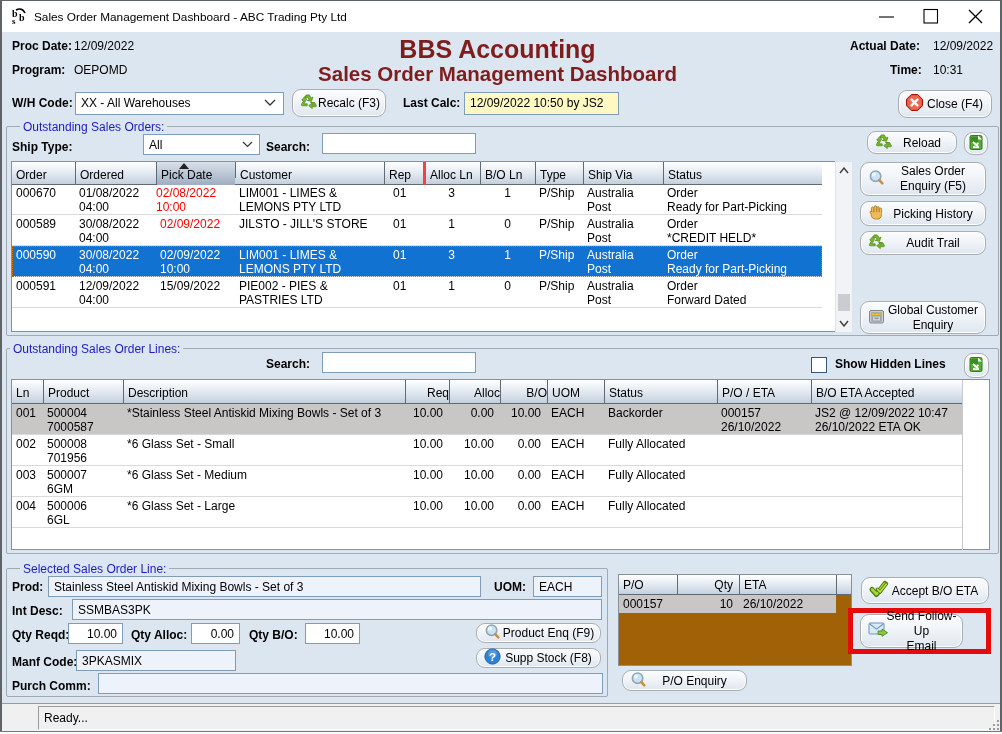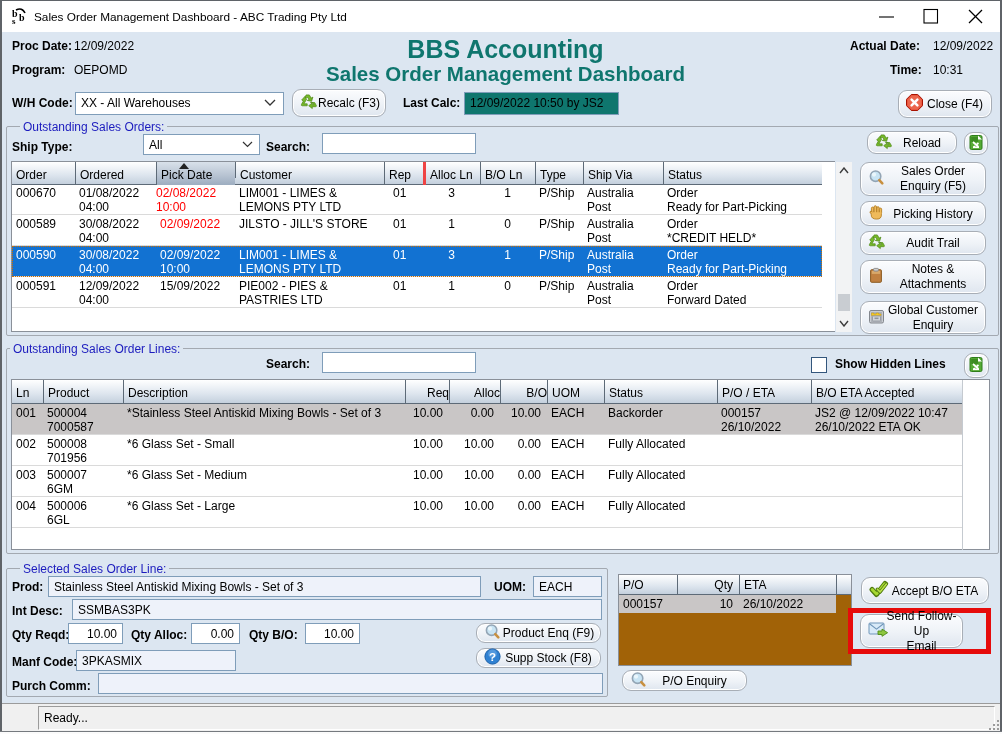--- a/index.html
+++ b/index.html
@@ -3,21 +3,21 @@
 <meta charset="utf-8">
 <style>
 * { margin:0; padding:0; box-sizing:border-box; }
 html,body { width:1002px; height:734px; overflow:hidden; }
 body { font-family:"Liberation Sans", sans-serif; font-size:12px; color:#000; }
 .abs { position:absolute; }
 #win { position:relative; width:1002px; height:734px; background:#dce6f1; border-left:2px solid #5f6368; border-right:2px solid #5f6368; border-top:1px solid #5f6368; }
 #titlebar { position:absolute; left:0; top:0; width:998px; height:31px; background:#ffffff; }
 #title-text { position:absolute; left:32px; top:9px; font-size:11.8px; }
 .b { font-weight:bold; }
-.navy { color:#0f766e;margin-left:8px; }
+.navy { color:#7f1d1d; }
 .grpbox { position:absolute; border:1px solid #a3a9b1; border-radius:2px; }
 .grplabel { position:absolute; color:#1c1cbe; background:#dce6f1; padding:0 3px; font-size:12px; }
 .field { position:absolute; background:#eef2fa; border:1px solid #7f9db9; font-size:12px; padding:3px 5px 0; overflow:hidden; white-space:nowrap; }
 .field.white { background:#ffffff; }
 .field.num { text-align:right; }
 .btn { position:absolute; background:linear-gradient(#fbfcfe,#eef2f7 55%,#dfe6ef); border:1px solid #a8aeb6; box-shadow:inset 0 0 0 1px #fff; border-radius:9px; text-align:center; font-size:12px; }
 .btn .ic { position:absolute; left:7px; top:50%; transform:translateY(-50%); }
 .btn .tx { position:absolute; left:22px; right:2px; top:50%; transform:translateY(-50%); line-height:15px; }
 .cell { position:absolute; padding:2px 0 0 4px; line-height:14px; overflow:hidden; }
 </style>
@@ -61,21 +61,21 @@
       <span class="ic"><svg width="17" height="17" viewBox="0 0 17 17">
           <g fill="#76b82a" stroke="#4c8712" stroke-width="0.7" stroke-linejoin="round">
             <path d="M6.1 1.9 L9.3 1.9 L11.2 5.1 L12.9 4.1 L11.6 8.3 L7.3 7.5 L9.0 6.5 L7.9 4.6 L5.0 4.6 Z"></path>
             <path d="M4.3 3.4 L6.0 6.3 L3.3 10.8 L6.6 10.8 L6.6 12.8 L1.4 12.8 Q0.3 12.6 0.9 11.3 L2.8 8.0 L1.1 7.0 Z" transform="translate(0.6 0)"></path>
             <path d="M10.4 9.4 L14.7 9.6 L16.3 12.4 Q16.8 13.6 15.5 13.7 L12.3 13.7 L12.3 15.6 L8.7 12.7 L12.3 9.9 L12.3 11.7 L14.0 11.7 L12.5 9.4 Z"></path>
           </g>
         </svg></span>
       <span class="tx">Recalc (F3)</span>
     </div>
   <div class="abs b" style="left:401px;top:95px">Last Calc:</div>
-  <div class="field" style="left:462px;top:91px;width:155px;height:23px;background:#0f766e">12/09/2022 10:50 by JS2</div>
+  <div class="field" style="left:462px;top:91px;width:155px;height:23px;background:#fef9c3">12/09/2022 10:50 by JS2</div>
   <div class="btn" style="left:896px;top:89px;width:94px;height:28px">
       <span class="ic"><svg width="17" height="17" viewBox="0 0 17 17">
           <polygon points="5.3,0.5 11.7,0.5 16.5,5.3 16.5,11.7 11.7,16.5 5.3,16.5 0.5,11.7 0.5,5.3" fill="#e8523a" stroke="#a81200" stroke-width="1"></polygon>
           <polygon points="5.8,1.8 11.2,1.8 15.2,5.8 15.2,11.2 11.2,15.2 5.8,15.2 1.8,11.2 1.8,5.8" fill="#ed7257" opacity="0.65"></polygon>
           <path d="M5.6 5.6 L11.4 11.4 M11.4 5.6 L5.6 11.4" stroke="#fff" stroke-width="2.5" stroke-linecap="round"></path>
         </svg></span>
       <span class="tx">Close (F4)</span>
     </div>
 
   <div class="grpbox" style="left:4px;top:125px;width:993px;height:210px"></div>
@@ -208,28 +208,20 @@
   <div class="btn" style="left:858px;top:230px;width:126px;height:24px">
       <span class="ic"><svg width="17" height="17" viewBox="0 0 17 17">
           <g fill="#76b82a" stroke="#4c8712" stroke-width="0.7" stroke-linejoin="round">
             <path d="M6.1 1.9 L9.3 1.9 L11.2 5.1 L12.9 4.1 L11.6 8.3 L7.3 7.5 L9.0 6.5 L7.9 4.6 L5.0 4.6 Z"></path>
             <path d="M4.3 3.4 L6.0 6.3 L3.3 10.8 L6.6 10.8 L6.6 12.8 L1.4 12.8 Q0.3 12.6 0.9 11.3 L2.8 8.0 L1.1 7.0 Z" transform="translate(0.6 0)"></path>
             <path d="M10.4 9.4 L14.7 9.6 L16.3 12.4 Q16.8 13.6 15.5 13.7 L12.3 13.7 L12.3 15.6 L8.7 12.7 L12.3 9.9 L12.3 11.7 L14.0 11.7 L12.5 9.4 Z"></path>
           </g>
         </svg></span>
       <span class="tx">Audit Trail</span>
     </div>
-  <div class="btn" style="left:858px;top:259px;width:126px;height:34px">
-      <span class="ic"><svg width="16" height="16" viewBox="0 0 16 16">
-          <rect x="2.6" y="2.2" width="10.8" height="12.6" rx="1" fill="#c08040" stroke="#8a5a20"></rect>
-          <rect x="3.8" y="3.4" width="8.4" height="3" fill="#d9a86a"></rect>
-          <rect x="5.6" y="0.8" width="4.8" height="2.8" rx="1" fill="#cfcfcf" stroke="#8a8a8a"></rect>
-        </svg></span>
-      <span class="tx">Notes &amp;<br>Attachments</span>
-    </div>
   <div class="btn" style="left:858px;top:300px;width:126px;height:33px">
       <span class="ic"><svg width="17" height="17" viewBox="0 0 17 17">
           <rect x="1.5" y="2.5" width="14" height="12.5" rx="1.5" fill="#c9ccd1" stroke="#83878d"></rect>
           <rect x="3" y="4" width="11" height="10" fill="#aeb2b8"></rect>
           <path d="M3.5 7.5 L3.5 5 L5.8 5 L5.8 6 L8.2 6 L8.2 5 L10.6 5 L10.6 6 L13 6 L13 7.5 Z" fill="#f5c824" stroke="#c79a10" stroke-width="0.5"></path>
           <rect x="4.5" y="8" width="8" height="5" rx="0.5" fill="#d2d5da" stroke="#9a9ea5"></rect>
           <rect x="6.5" y="9.5" width="4" height="1.6" fill="#8f959c"></rect>
         </svg></span>
       <span class="tx">Global Customer<br>Enquiry</span>
     </div>

